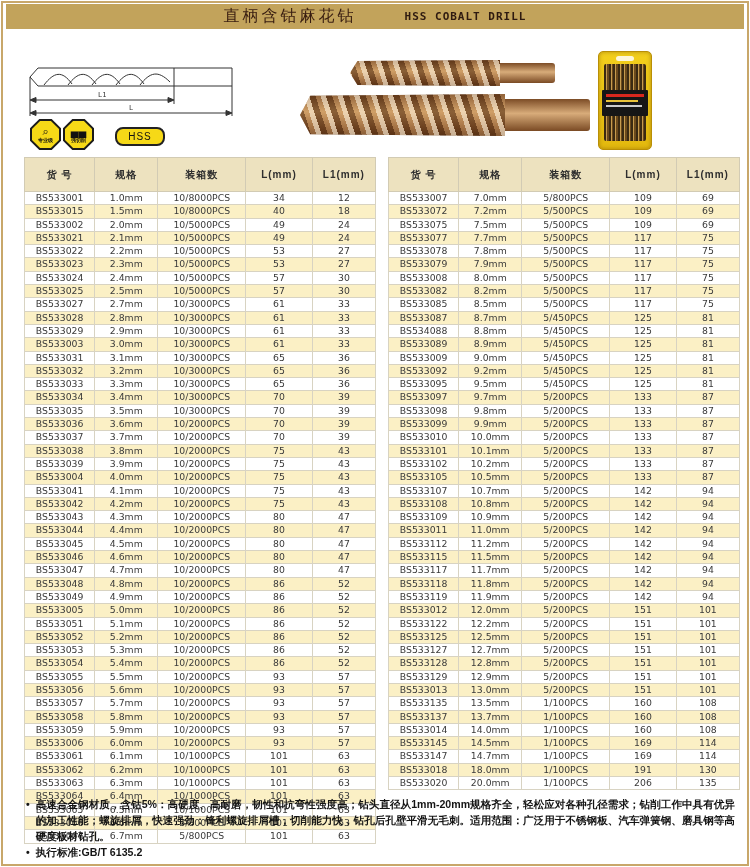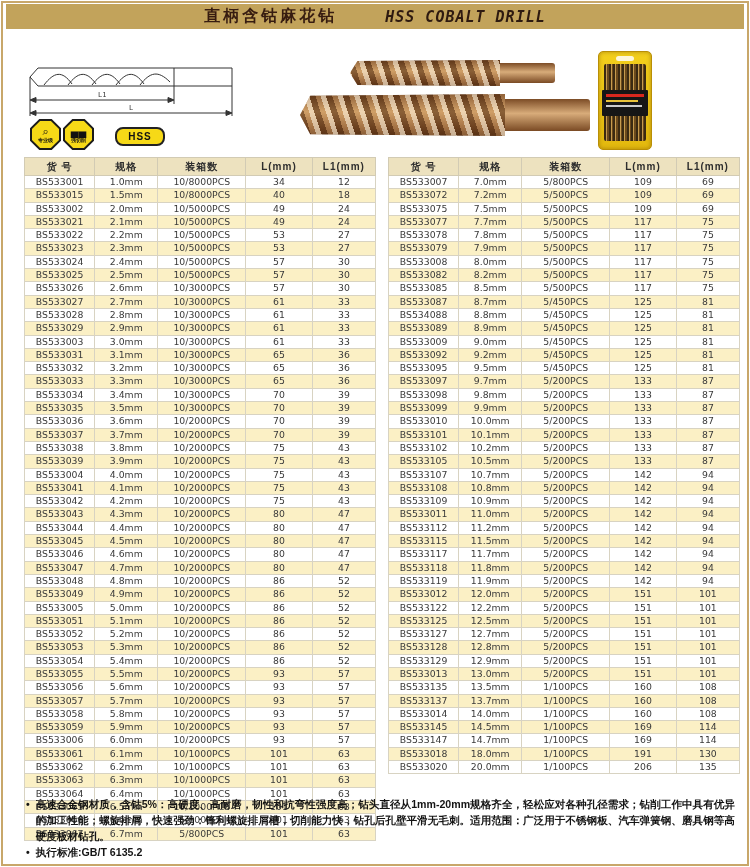--- a/index.html
+++ b/index.html
@@ -8,42 +8,42 @@
     background:#ffffff;
     font-family:"Liberation Sans","DejaVu Sans",sans-serif;
     color:#333;
   }
   #frame{position:absolute; inset:1px; border:2px solid #c8a76a; pointer-events:none;}
   
   #titlebar{
     position:absolute; top:4px; left:6px; right:6px; height:25px;
     background:#c2a35b; display:flex; align-items:center; justify-content:center; gap:8px;
   }
-  .title-zh{font-weight:bold; font-size:16px; letter-spacing:3px; color:#371c10;}
-  .title-en{font-style:italic; font-weight:bold; font-size:15px; letter-spacing:1px;
+  .title-zh{font-weight:normal; font-size:16px; letter-spacing:3px; color:#371c10;}
+  .title-en{font-weight:bold; font-size:11px; letter-spacing:1px;
     color:#2e1a10; font-family:"DejaVu Sans Mono",monospace;margin-left:40px;}
   
   #diagram{position:absolute; left:24px; top:52px;}
   #diagram svg text{font-family:"DejaVu Sans Mono",monospace; font-size:7px; fill:#333;}
   
   .badge-oct{position:absolute; width:31px; height:31px;
     clip-path:polygon(30% 0,70% 0,100% 30%,100% 70%,70% 100%,30% 100%,0 70%,0 30%);
     background:#1a1a1a; display:flex; align-items:center; justify-content:center;}
   .badge-oct .inner{width:27px; height:27px;
     clip-path:polygon(30% 0,70% 0,100% 30%,100% 70%,70% 100%,30% 100%,0 70%,0 30%);
     background:#f6d917; display:flex; flex-direction:column; align-items:center; justify-content:center;}
   .badge-oct .glyph{line-height:1; font-size:11px; color:#111;}
   .badge-oct .cap{font-size:5px; font-weight:bold; color:#111; letter-spacing:0;}
   #badge1{left:30px; top:119px;}
   #badge2{left:63px; top:119px;}
   #hss-pill{
     position:absolute; left:115px; top:127px; width:46px; height:15px;
     background:#f6d917; border:2px solid #222; border-radius:8px;
     display:flex; align-items:center; justify-content:center;
-    font-weight:bold; font-size:10px; color:#111; letter-spacing:1px;
+    font-weight:normal; font-size:10px; color:#111; letter-spacing:1px;
   }
   
   .drill{position:absolute; display:flex;}
   .drill .flute{
     height:100%; background:
       repeating-linear-gradient(72deg, rgba(255,240,215,.65) 0 5px, rgba(82,44,16,.55) 5px 11px, rgba(210,160,105,.35) 11px 16px),
       linear-gradient(180deg,#6d4120,#cf9f66 42%,#8a5830 80%,#5d3619);
     clip-path:polygon(0 50%,5% 4%,100% 0,100% 100%,5% 96%);
   }
   .drill .shank{
@@ -72,21 +72,21 @@
   #package .label .l2{position:absolute; top:10px; left:4px; right:10px; height:2px; background:#e8c builds;}
   #package .label .l2{background:#e8c23a;}
   #package .label .l3{position:absolute; top:15px; left:4px; right:6px; height:2px; background:#cccccc;}
   
   .cat-table{position:absolute; top:157px;}
   #left-table-wrap{left:24px; width:352px;}
   #right-table-wrap{left:388px; width:352px;}
   table.cat{width:100%; border-collapse:collapse; table-layout:fixed;}
   table.cat th{
     background:#ede2bf; font-size:10px; font-weight:bold; color:#2e2e2e;
-    height:17px; padding:0; border:1px solid #d2cbb4; letter-spacing:1px;
+    height:17px; padding:8px; border:1px solid #d2cbb4; letter-spacing:1px;
   }
   table.cat td{
     font-size:9.3px; color:#3a3a3a; text-align:center; padding:0;
     height:12.3px; line-height:12.3px; border:1px solid #d8d3c2;
     white-space:nowrap; overflow:hidden; font-family:"DejaVu Sans",sans-serif;
   }
   table.cat tbody tr:nth-child(even){background:#fbf0c5;}
   table.cat tbody tr:nth-child(odd){background:#ffffff;}
   
   #notes{position:absolute; left:26px; top:797px; width:712px;}
@@ -237,27 +237,20 @@
             <td>30</td>
           </tr>
           <tr>
             <td>BS533025</td>
             <td>2.5mm</td>
             <td>10/5000PCS</td>
             <td>57</td>
             <td>30</td>
           </tr>
           <tr>
-            <td>BS533026</td>
-            <td>2.6mm</td>
-            <td>10/3000PCS</td>
-            <td>57</td>
-            <td>30</td>
-          </tr>
-          <tr>
             <td>BS533027</td>
             <td>2.7mm</td>
             <td>10/3000PCS</td>
             <td>61</td>
             <td>33</td>
           </tr>
           <tr>
             <td>BS533028</td>
             <td>2.8mm</td>
             <td>10/3000PCS</td>

